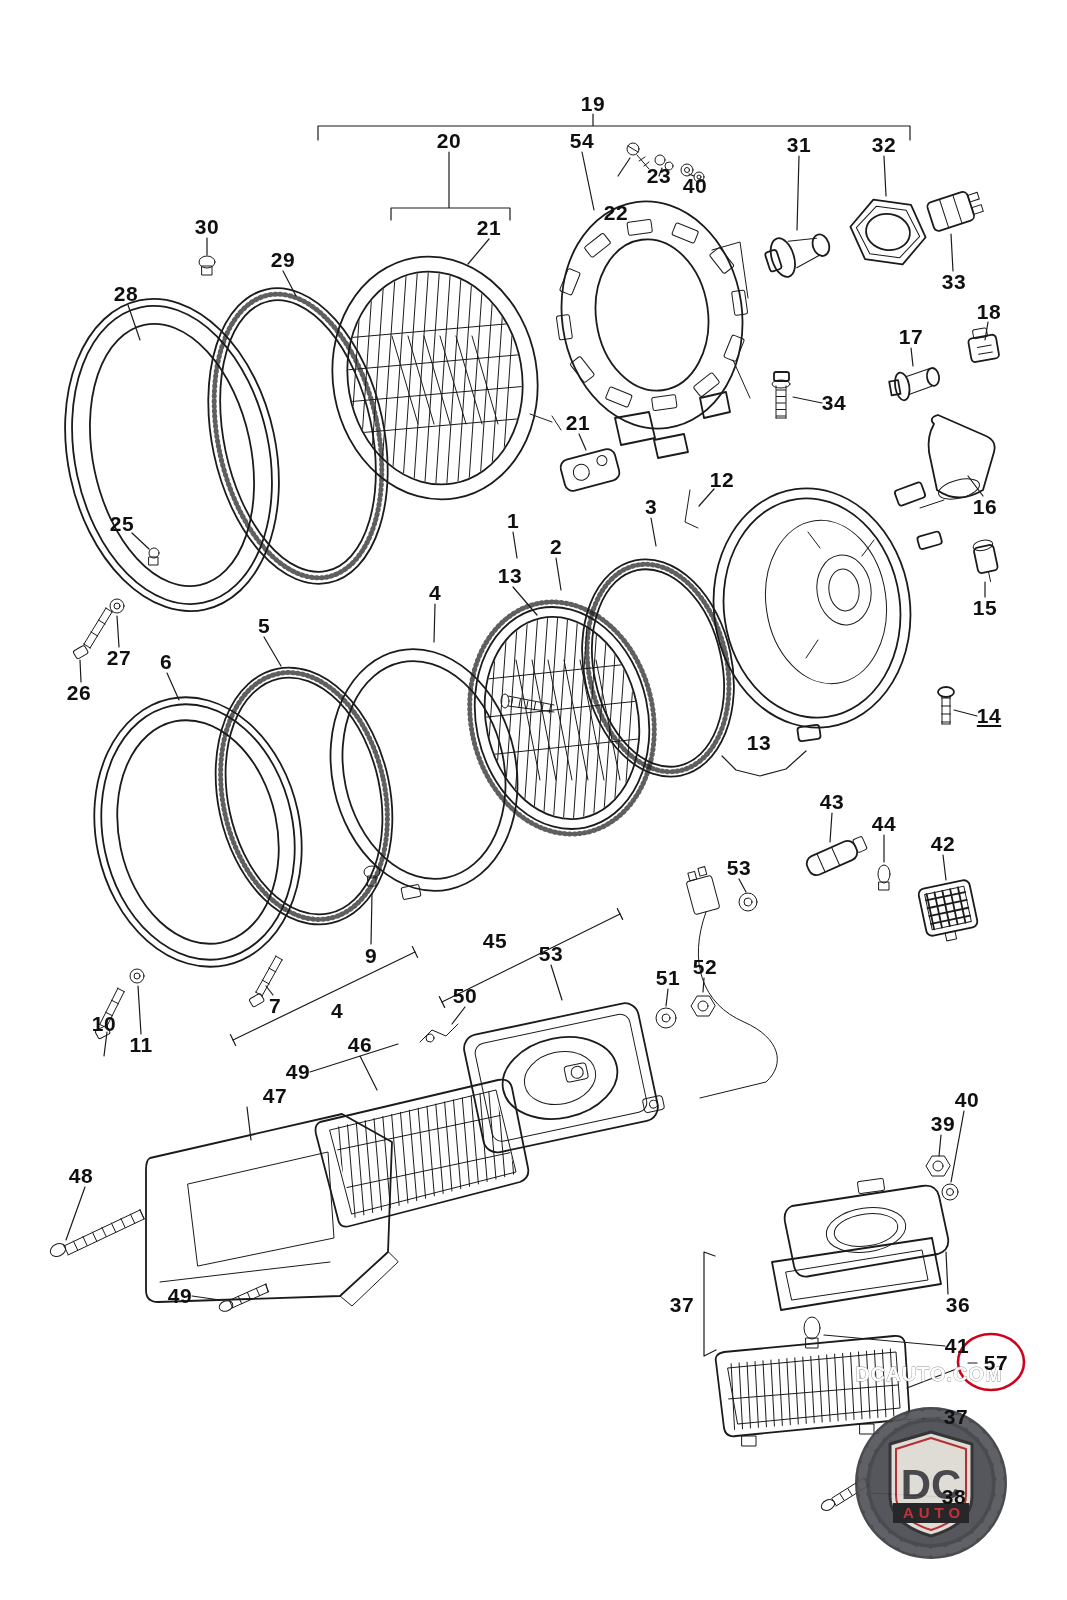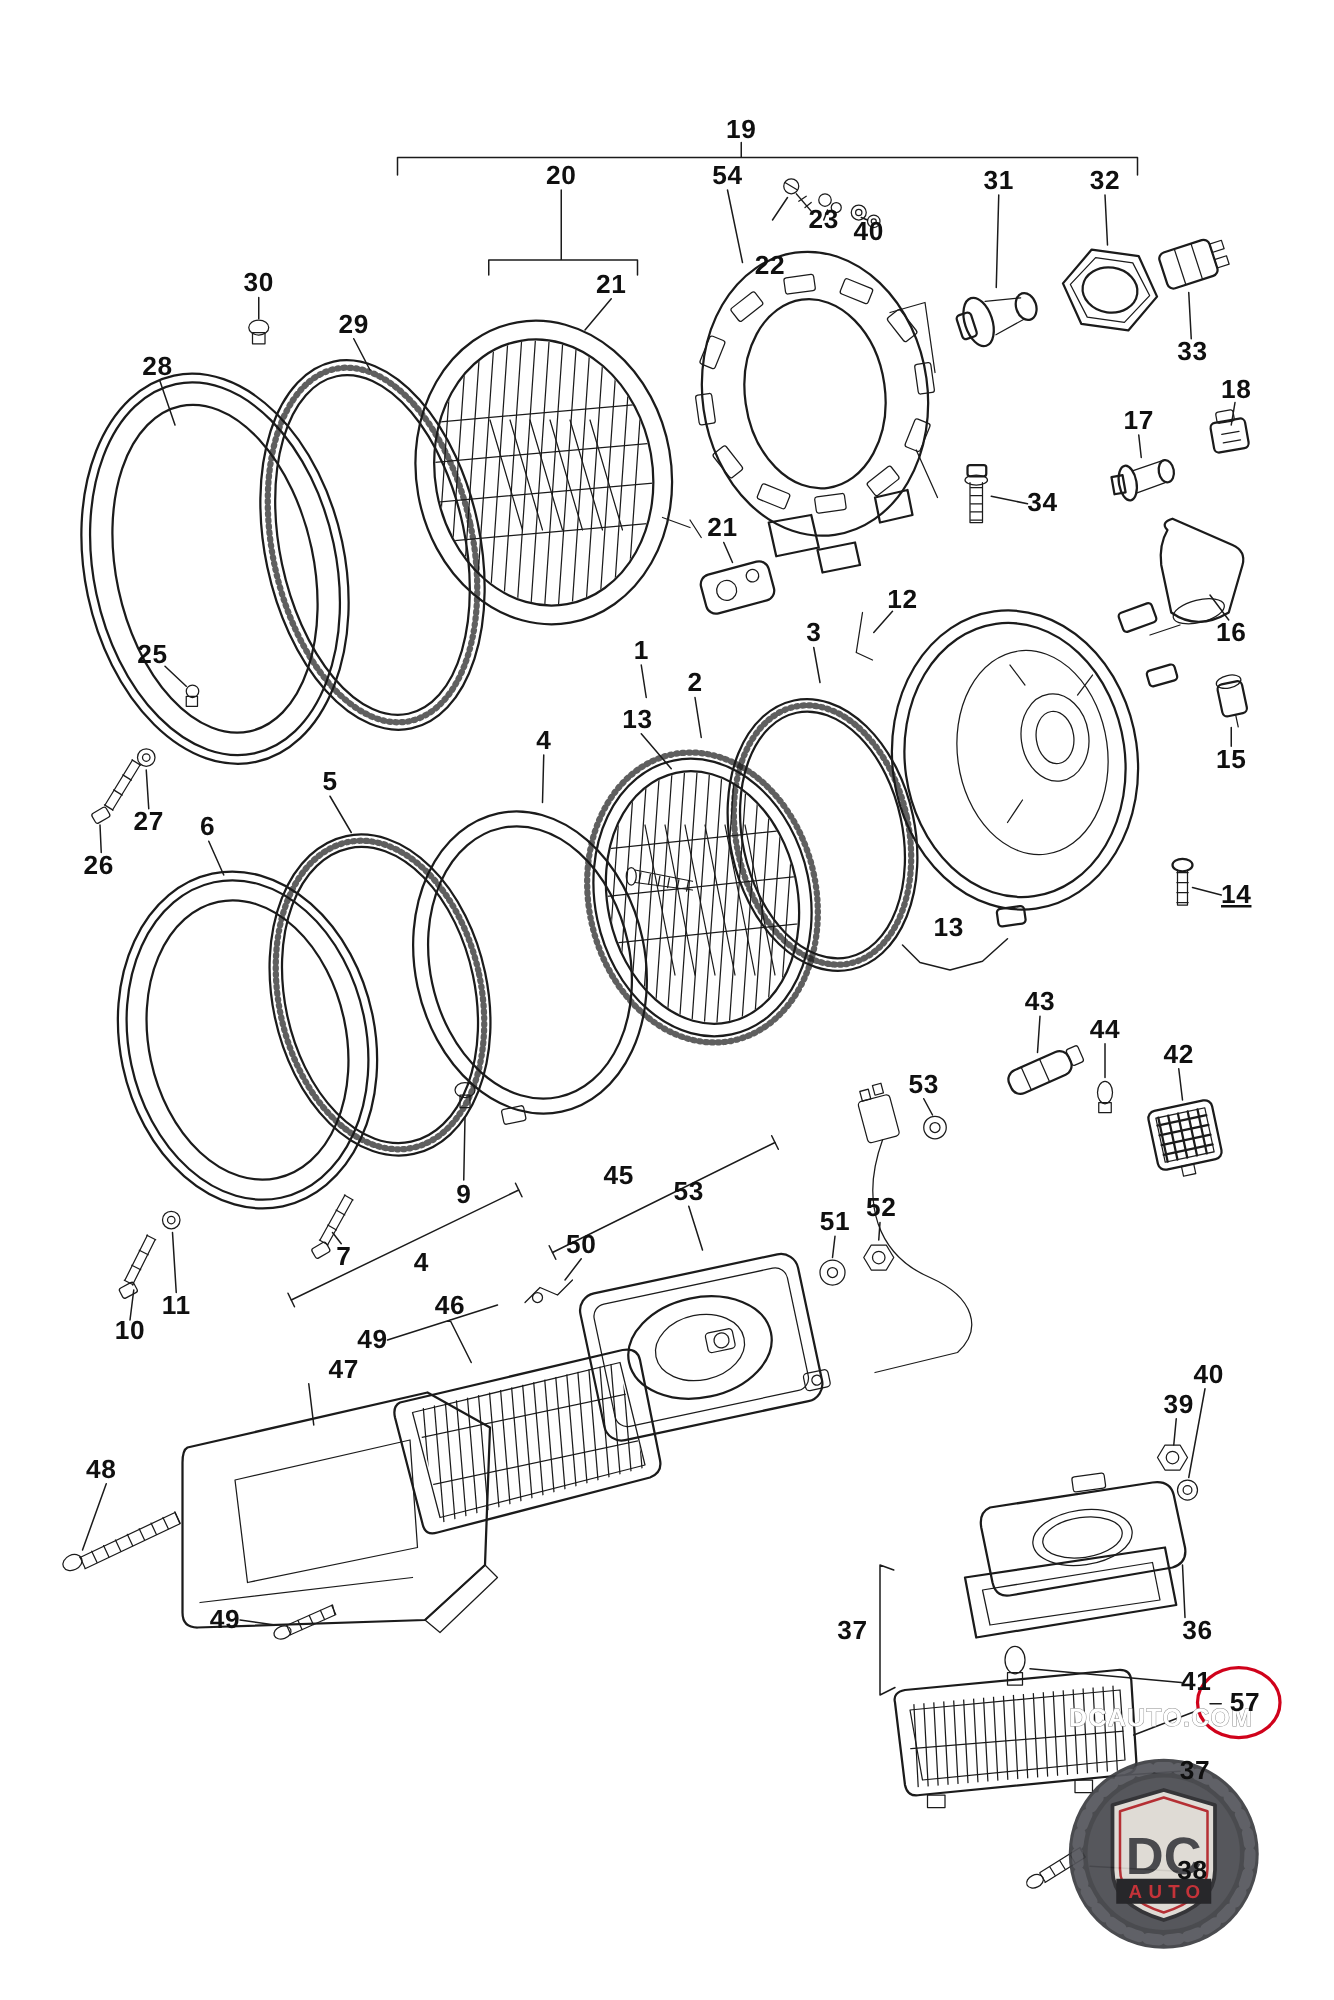--- a/index.html
+++ b/index.html
@@ -604,21 +604,21 @@
       <span class="part-label" style="left: 739px; top: 868px;">53</span>
       <span class="part-label" style="left: 371px; top: 956px;">9</span>
       <span class="part-label" style="left: 495px; top: 941px;">45</span>
       <span class="part-label" style="left: 551px; top: 954px;">53</span>
       <span class="part-label" style="left: 668px; top: 978px;">51</span>
       <span class="part-label" style="left: 705px; top: 967px;">52</span>
       <span class="part-label" style="left: 275px; top: 1006px;">7</span>
       <span class="part-label" style="left: 337px; top: 1011px;">4</span>
       <span class="part-label" style="left: 465px; top: 996px;">50</span>
       <span class="part-label" style="left: 141px; top: 1045px;">11</span>
-      <span class="part-label" style="left: 104px; top: 1065px; text-align: right;">10</span>
+      <span class="part-label" style="left: 104px; top: 1024px; text-align: right;">10</span>
       <span class="part-label" style="left: 360px; top: 1045px;">46</span>
       <span class="part-label" style="left: 298px; top: 1072px;">49</span>
       <span class="part-label" style="left: 247px; top: 1096px; margin-left: 28px;">47</span>
       <span class="part-label" style="left: 967px; top: 1100px;">40</span>
       <span class="part-label" style="left: 943px; top: 1124px;">39</span>
       <span class="part-label" style="left: 81px; top: 1176px;">48</span>
       <span class="part-label" style="left: 682px; top: 1305px;">37</span>
       <span class="part-label" style="left: 958px; top: 1305px;">36</span>
       <span class="part-label" style="left: 180px; top: 1296px;">49</span>
       <span class="part-label" style="left: 957px; top: 1346px;">41</span>

